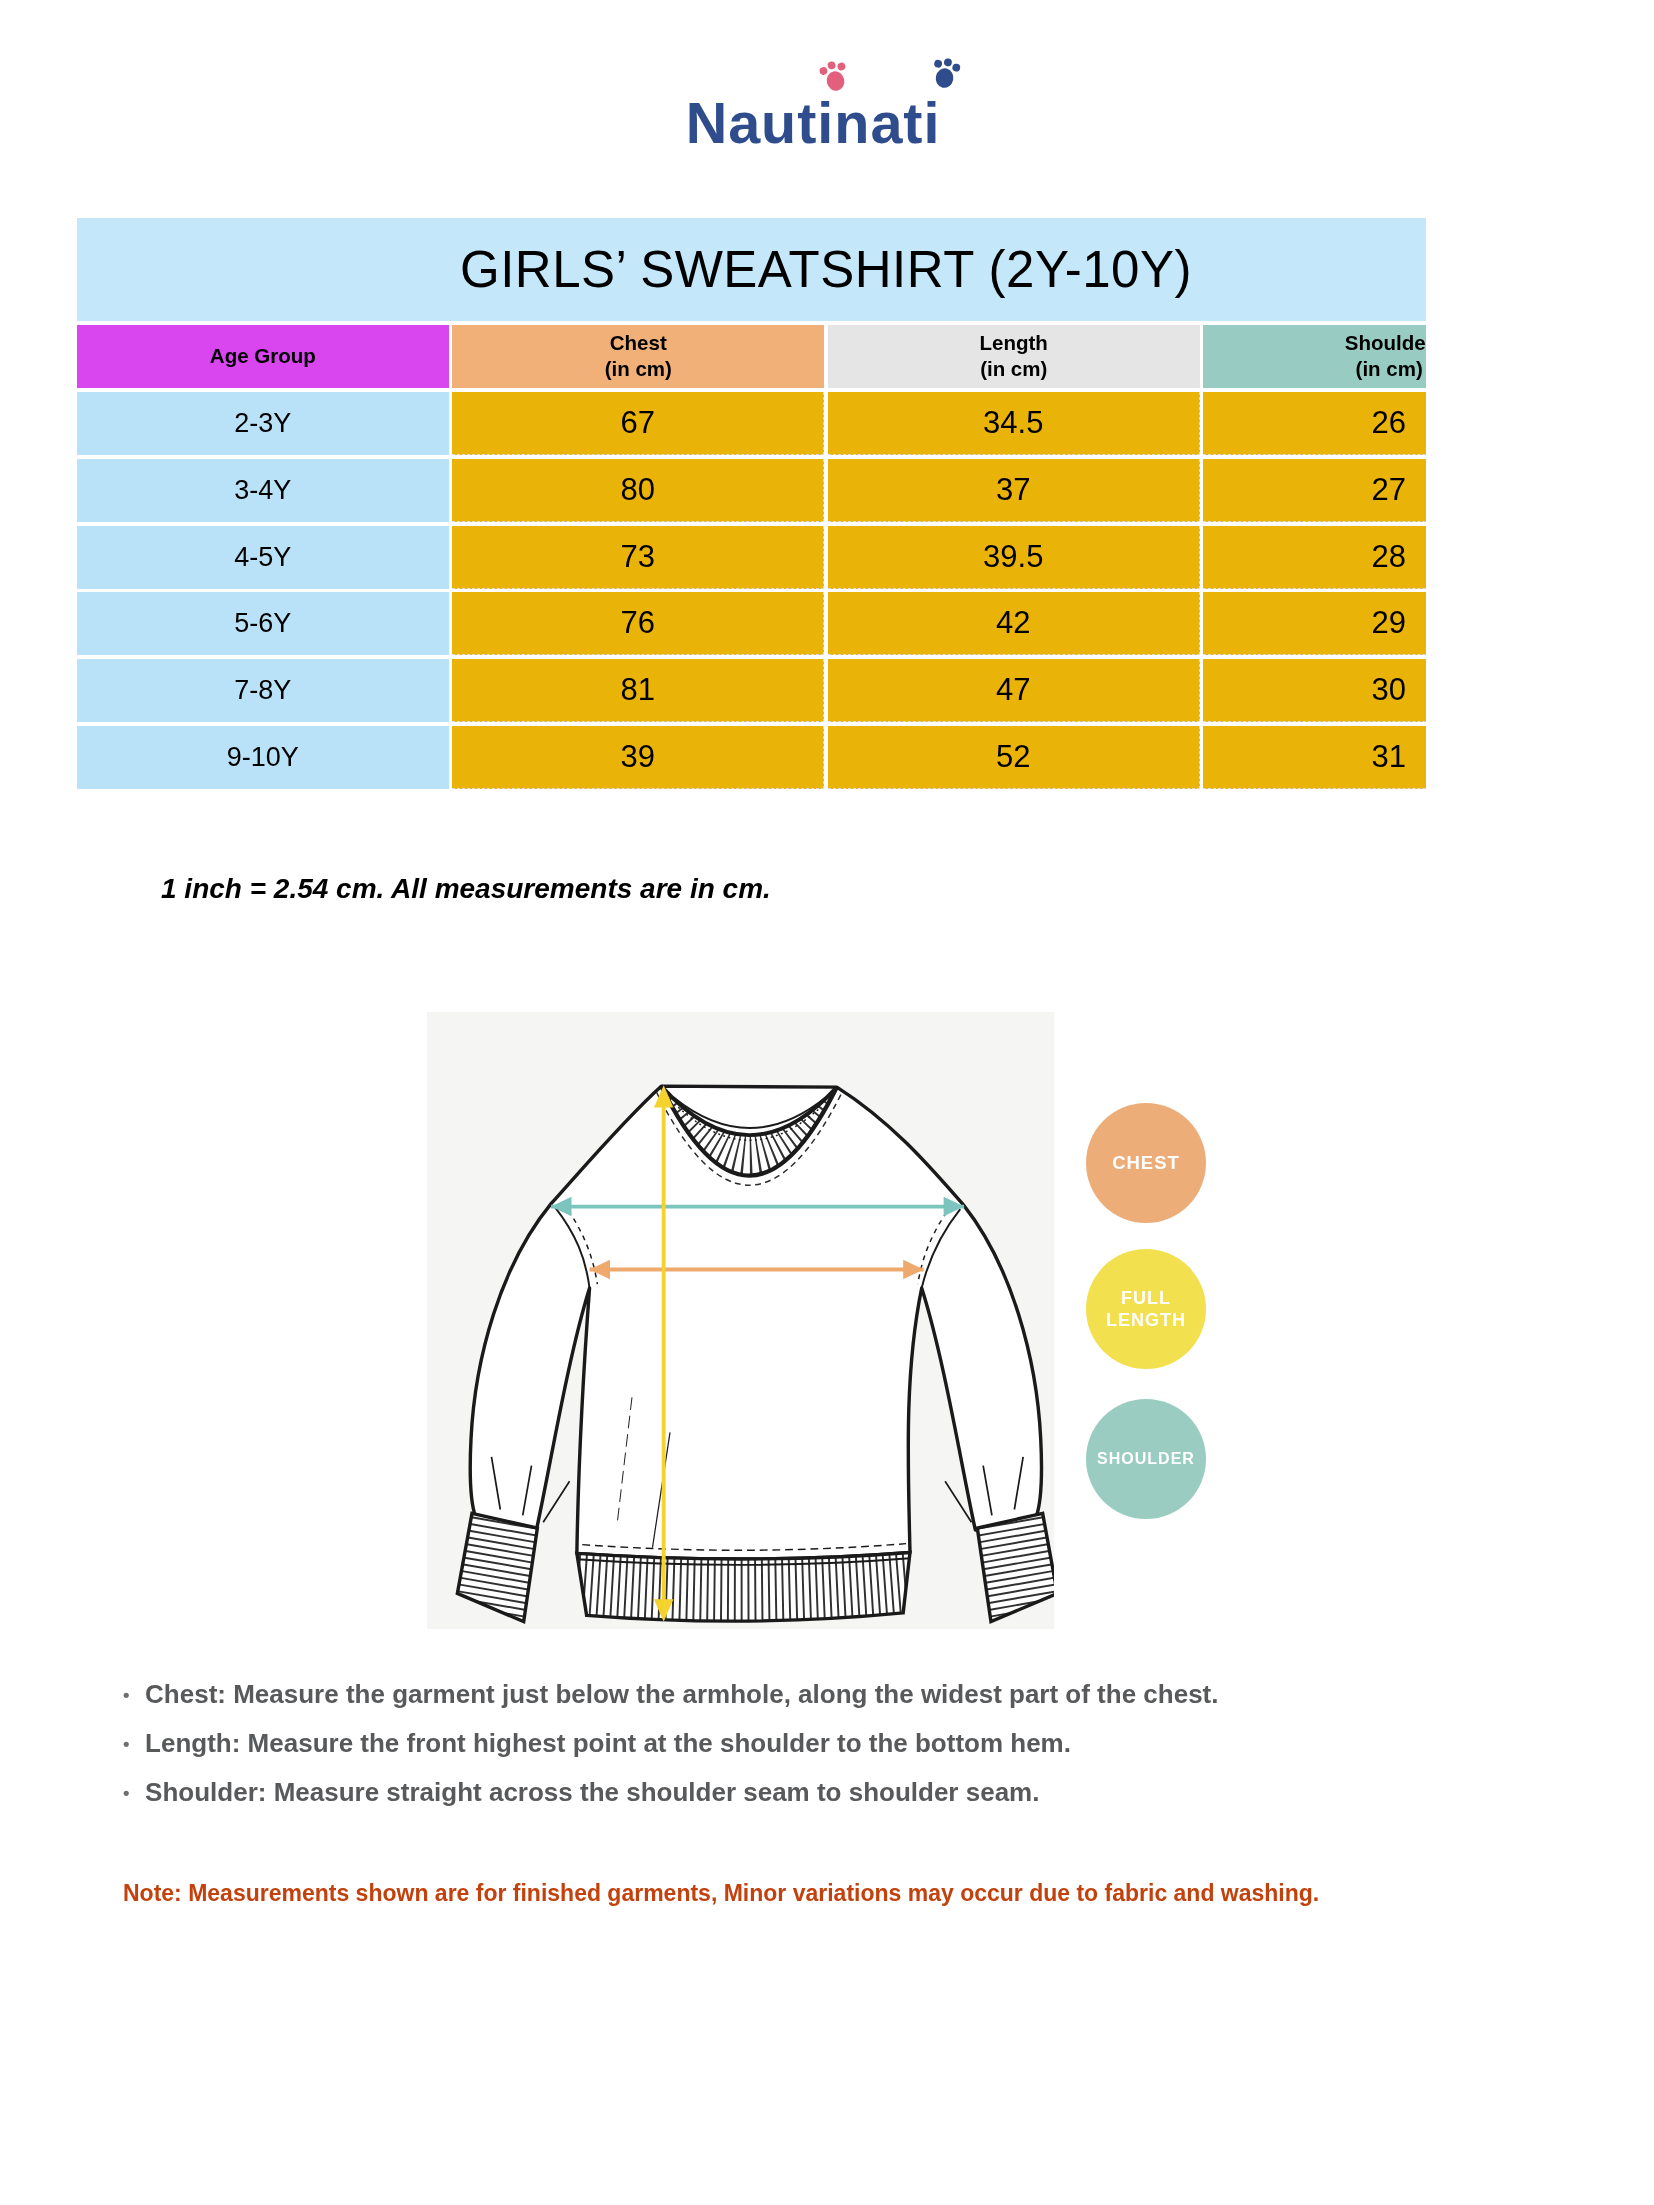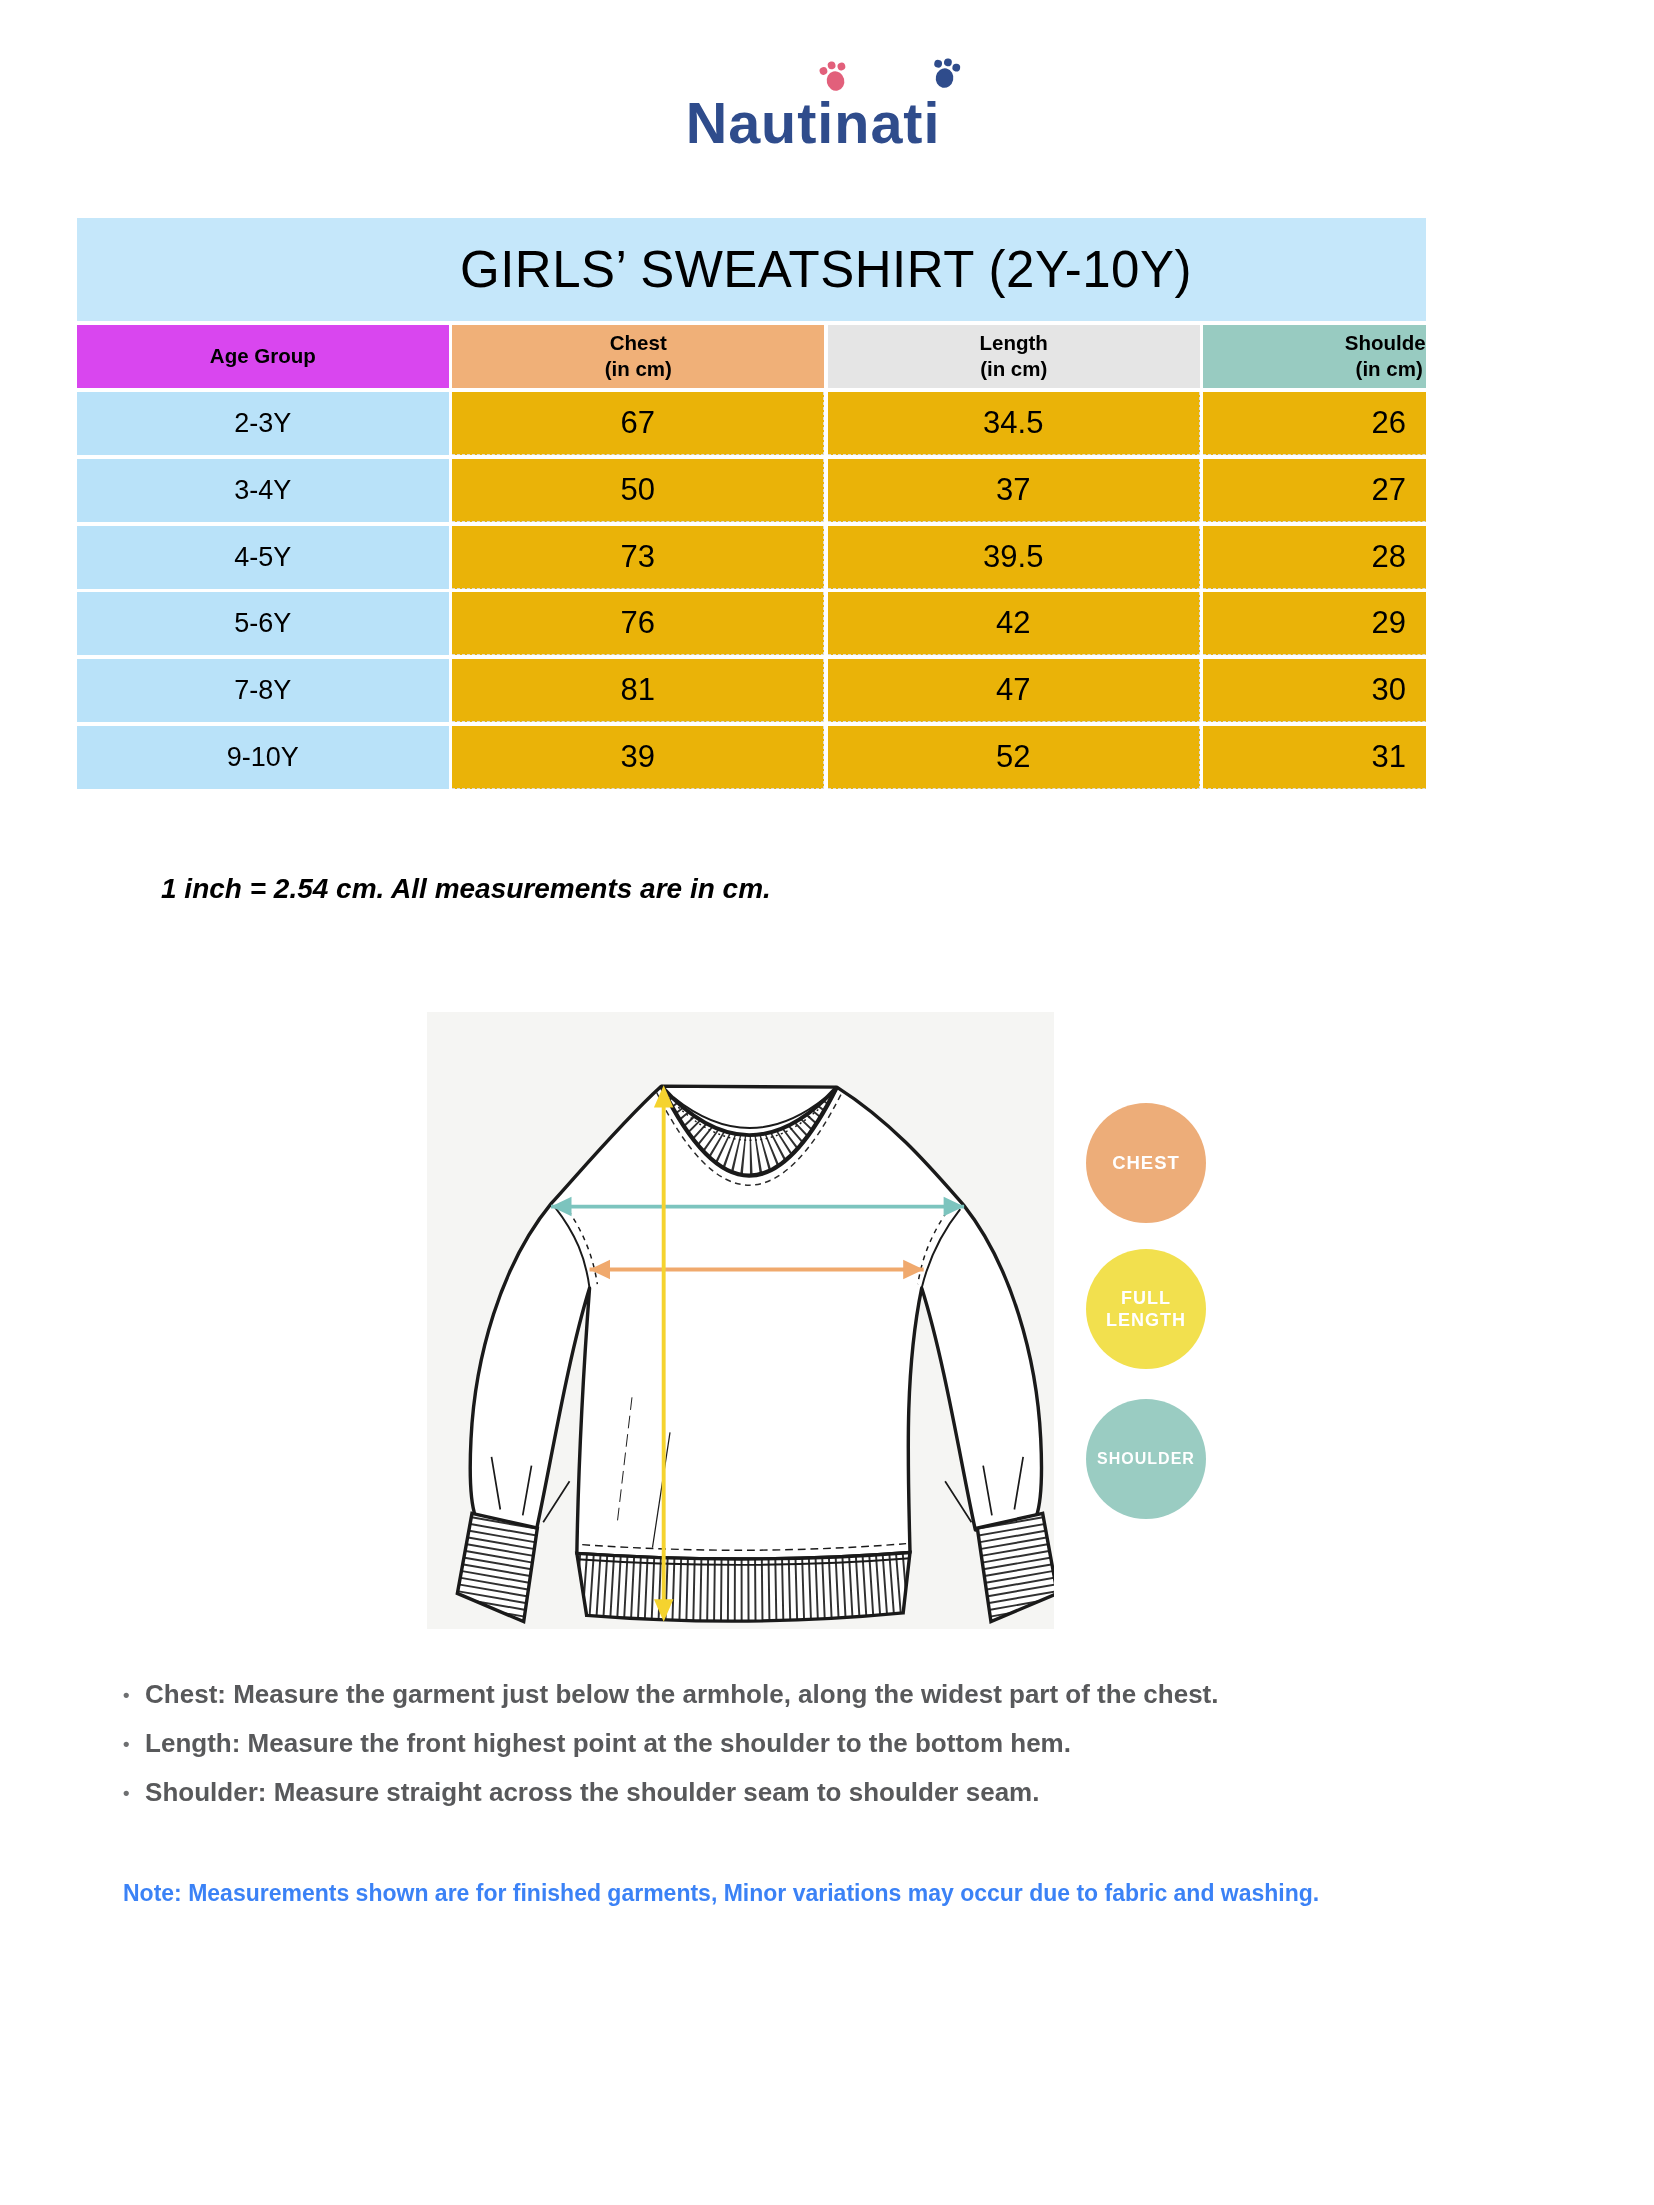--- a/index.html
+++ b/index.html
@@ -46,21 +46,21 @@
   .badge-shoulder{left:1086px;top:1399px;background:#9ACCC2;font-size:16px;padding:0 3.9px;}
 
   
   .instructions{position:absolute;left:123px;top:1680px;width:1439px;}
   .inst-row{display:flex;align-items:flex-start;margin-bottom:20.5px;
             font-size:26px;font-weight:bold;color:#58595B;line-height:1.1;}
   .inst-bullet{font-size:18.5px;color:#6e6f71;margin-right:15.6px;margin-top:4.9px;}
 
   
   .footnote{position:absolute;left:123px;top:1880px;width:1463px;font-size:23px;
-            font-weight:bold;color:#3b82f6;line-height:1.2;}
+            font-weight:bold;color:#c2410c;line-height:1.2;}
 </style>
 </head>
 <body>
 
 <div class="page">
 
   <svg class="logo" viewBox="0 0 640 240">
     <g fill="#E2607B" transform="translate(332,52) rotate(-14)">
       <ellipse cx="0" cy="14" rx="18" ry="20"></ellipse>
       <circle cx="-19" cy="-12" r="8"></circle>
@@ -94,21 +94,21 @@
       <span>Shoulder</span>
       <span>(in cm)</span>
     </div>
 
     <div class="age-cell">2-3Y</div>
     <div class="num-cell">67</div>
     <div class="num-cell">34.5</div>
     <div class="num-cell">26</div>
 
     <div class="age-cell">3-4Y</div>
-    <div class="num-cell">50</div>
+    <div class="num-cell">80</div>
     <div class="num-cell">37</div>
     <div class="num-cell">27</div>
 
     <div class="age-cell">4-5Y</div>
     <div class="num-cell">73</div>
     <div class="num-cell">39.5</div>
     <div class="num-cell">28</div>
 
     <div class="age-cell">5-6Y</div>
     <div class="num-cell">76</div>

